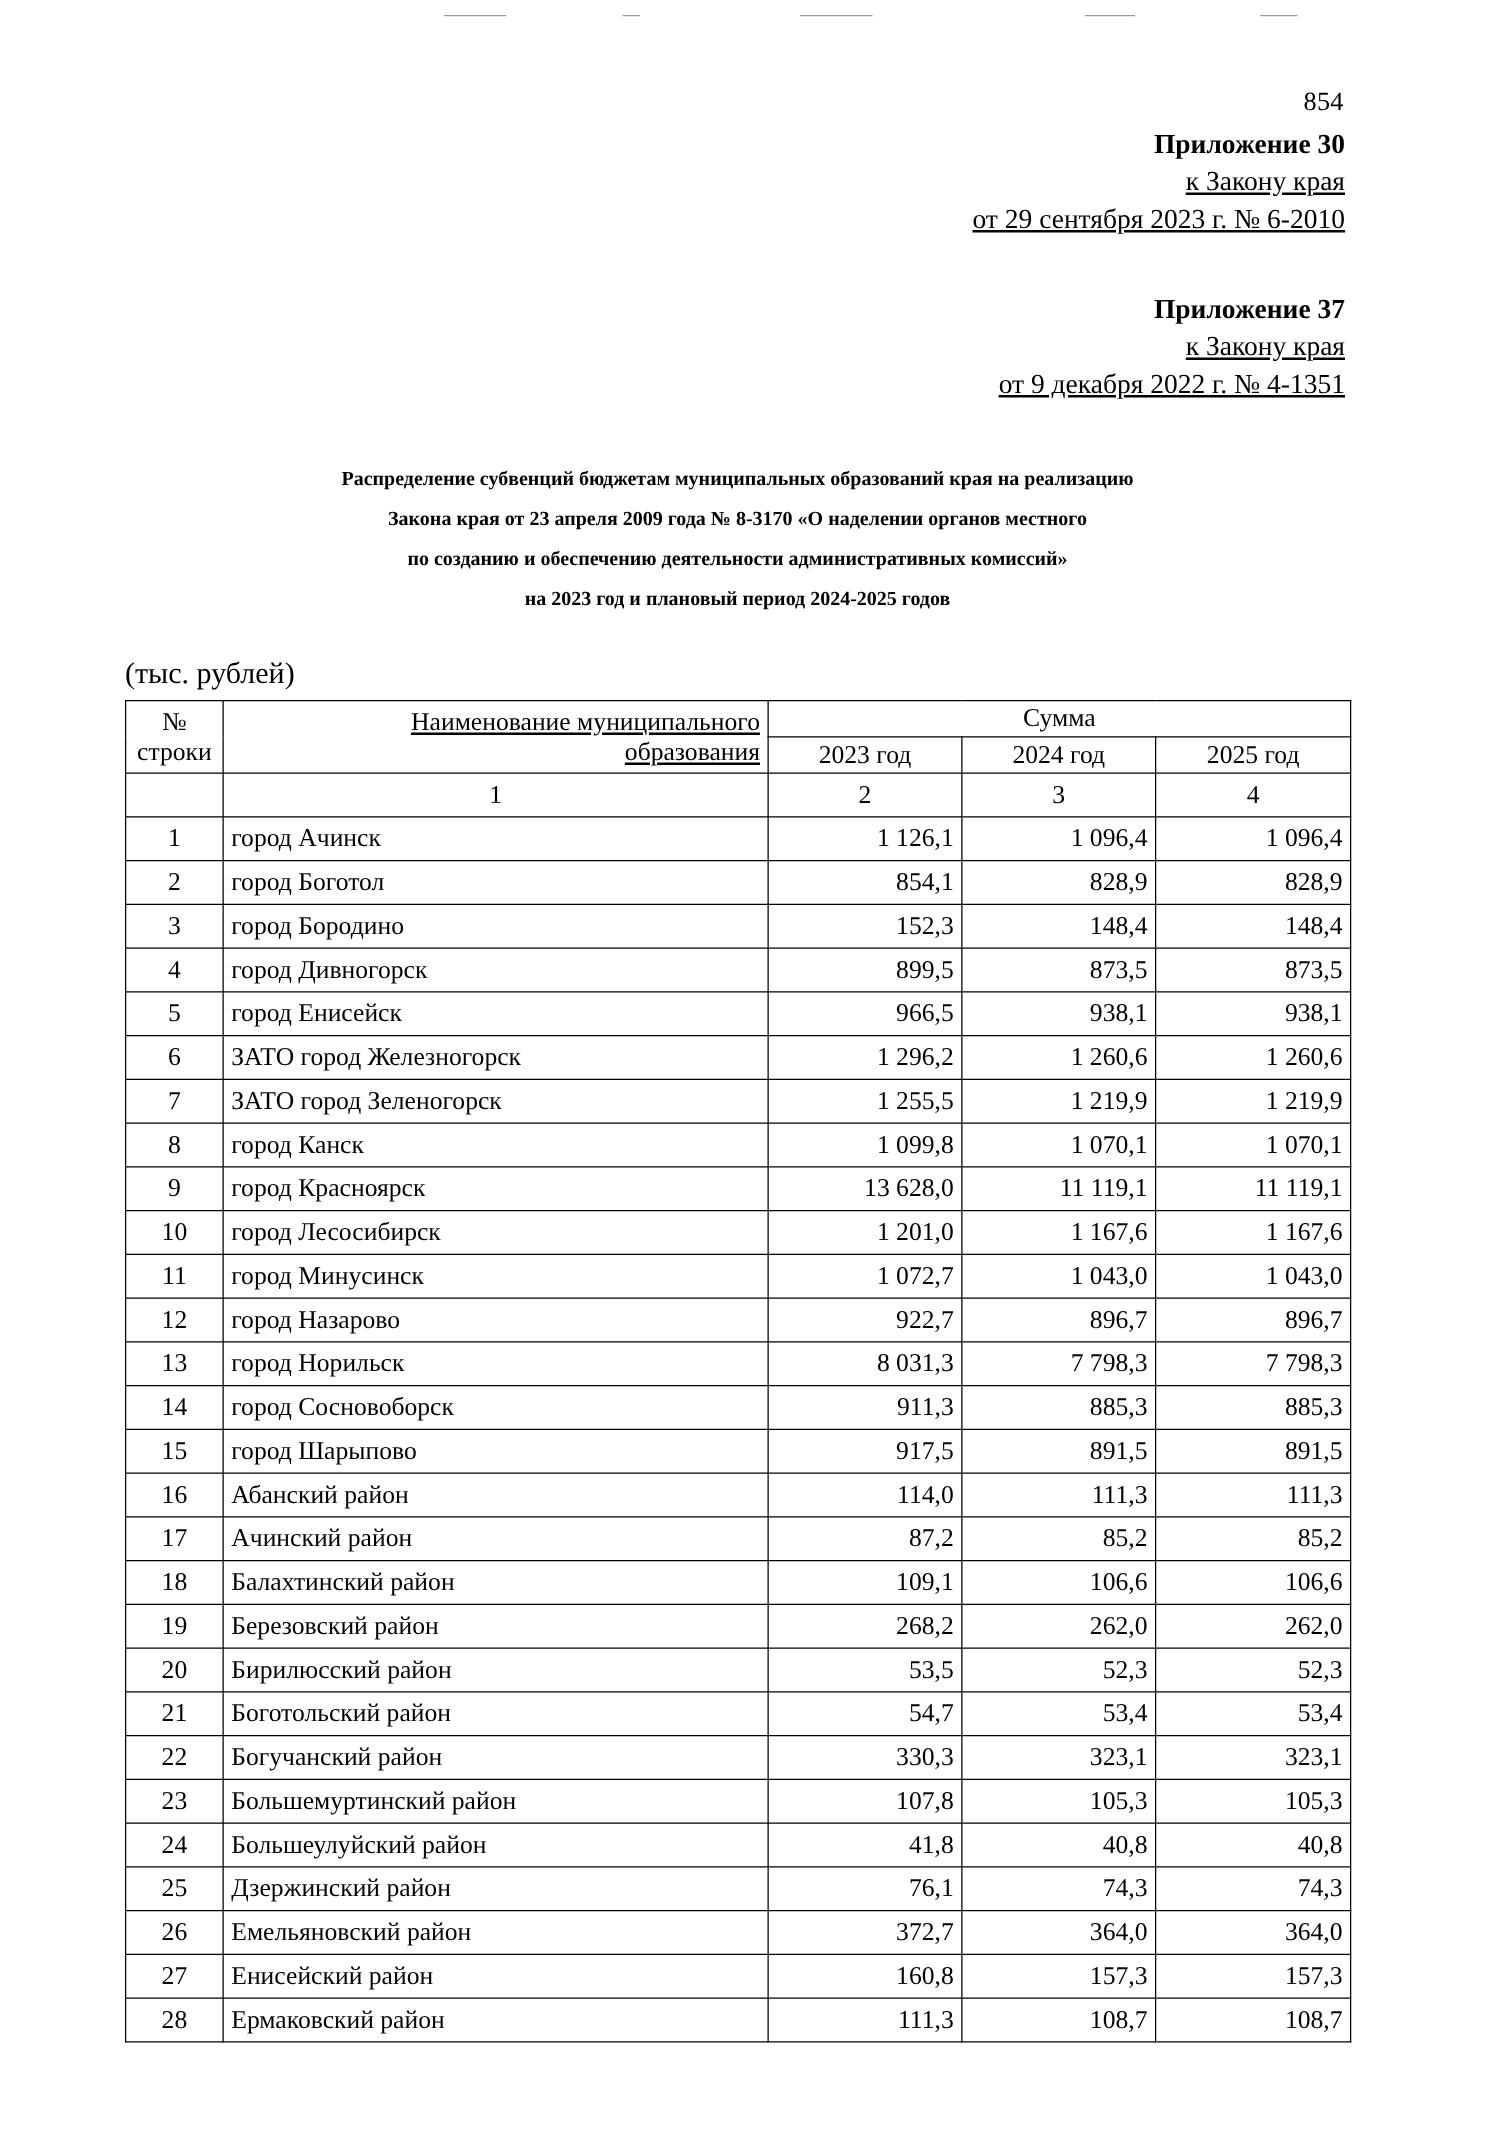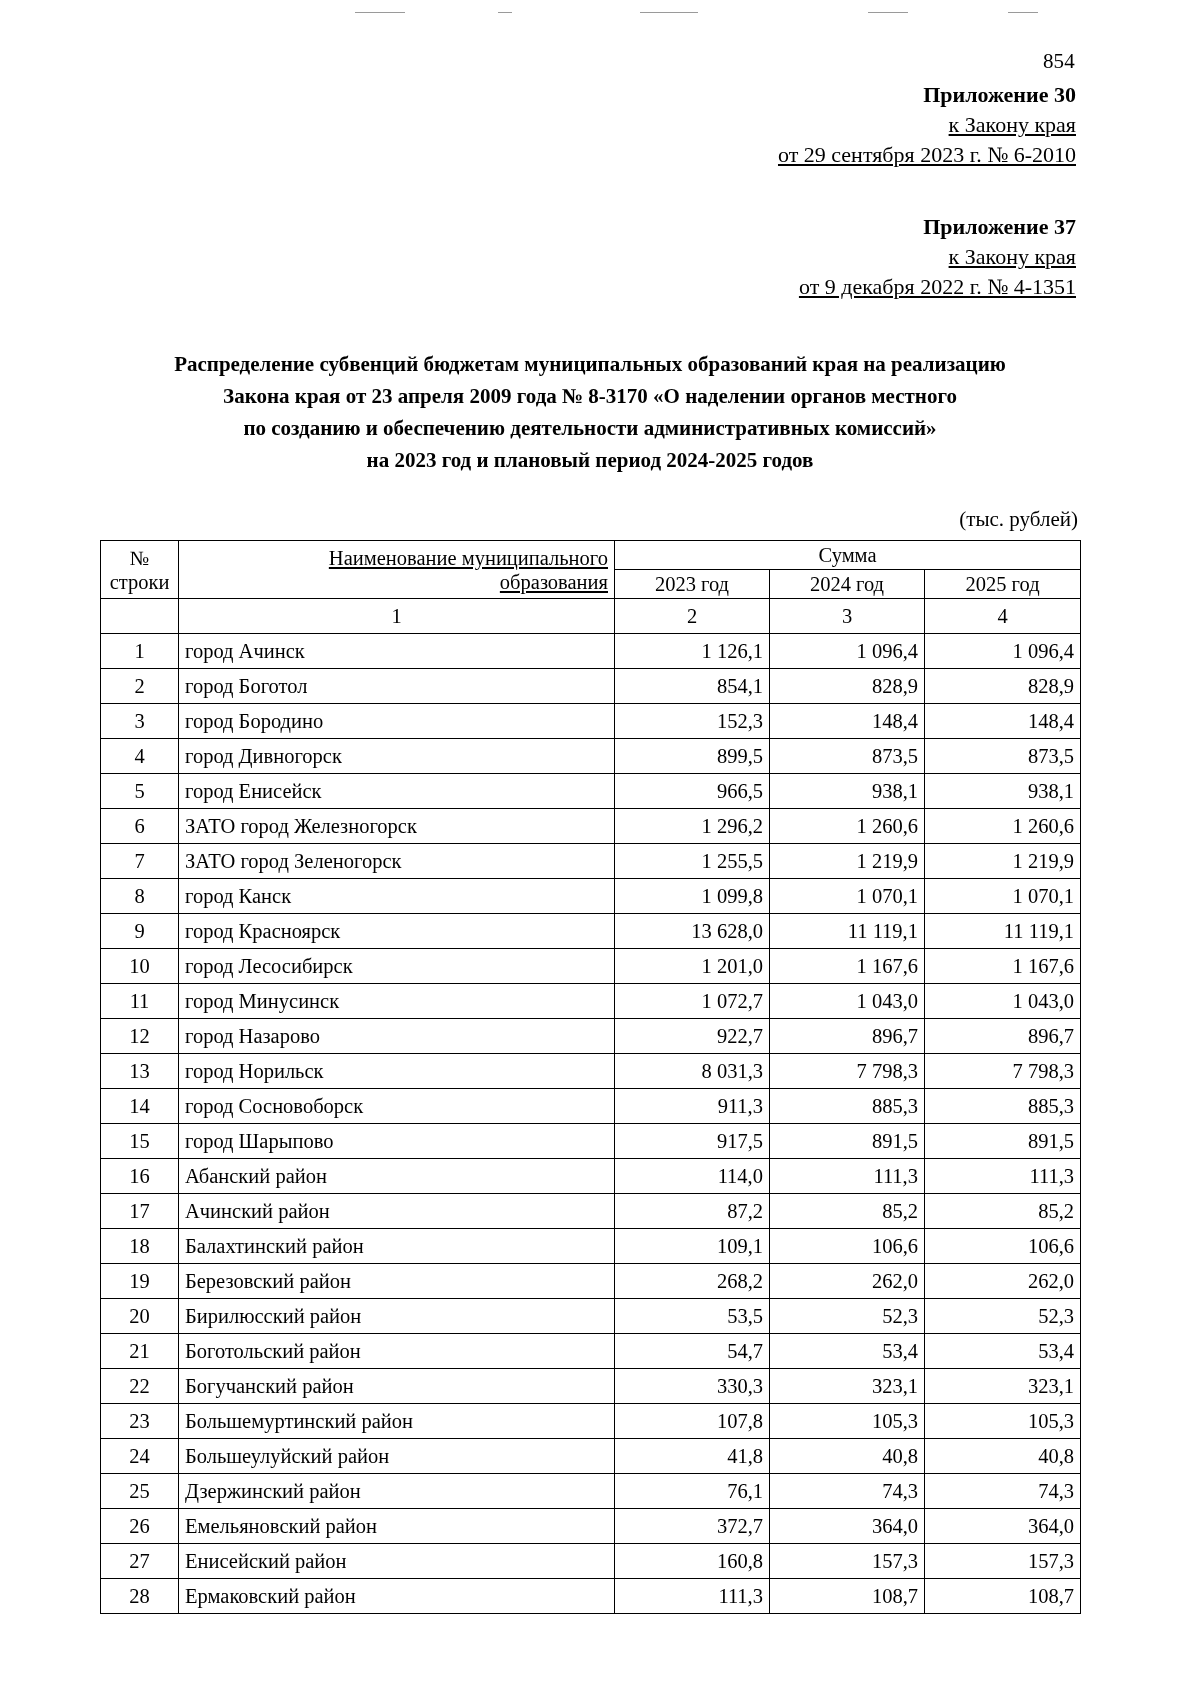--- a/index.html
+++ b/index.html
@@ -44,21 +44,21 @@
     position: absolute;
     left: 100px;
     top: 0;
     width: 980px;
   }
 
   .page-number {
     text-align: right;
     font-size: 21px;
     line-height: 26px;
-    padding-top: 48px;
+    padding-top: 68px;
     padding-right: 5px;
     letter-spacing: 0.2px;
   }
 
   .appendix-block {
     text-align: right;
     padding-right: 4px;
     margin-top: 6px;
   }
   .appendix-block.second {
@@ -72,32 +72,31 @@
   .appendix-line {
     font-size: 22px;
     line-height: 30px;
     text-decoration: underline;
   }
 
   .doc-title {
     margin-top: 46px;
     text-align: center;
     font-weight: bold;
-    font-size: 21px;
+    font-size: 16px;
     line-height: 32px;
     padding: 0 20px;
   }
   .doc-title .tline {
     display: block;
   }
 
   .units-note {
     margin-top: 30px;
-    text-align: right;
-    font-size: 21px;
+    font-size: 24px;
     line-height: 26px;
     padding-right: 2px;
   }
 
   table.main {
     margin-top: 8px;
     border-collapse: collapse;
     width: 980px;
     table-layout: fixed;
   }

